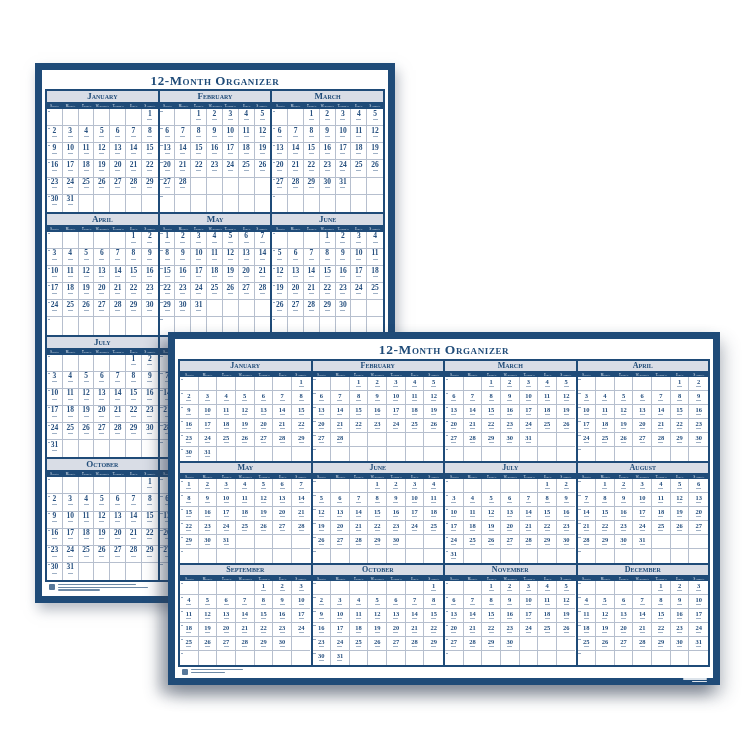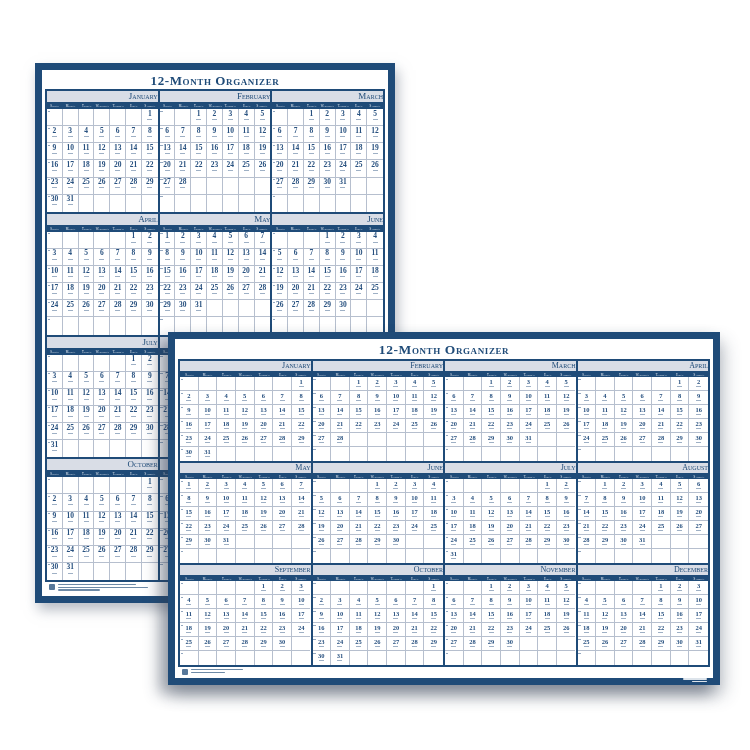--- a/index.html
+++ b/index.html
@@ -47,21 +47,21 @@
     flex:1;display:grid;gap:2px;
     background:var(--navy);border:2px solid var(--navy);
     min-height:0;
   }
   .back .months{grid-template-columns:repeat(3,1fr);grid-template-rows:repeat(4,1fr);}
   .front .months{grid-template-columns:repeat(4,1fr);grid-template-rows:repeat(3,1fr);}
 
   .month{background:#fff;display:flex;flex-direction:column;min-height:0;min-width:0;}
   .m-head{
     background:var(--head-bg);color:var(--navy);
-    font-weight:normal;text-align:right;font-variant:small-caps;
+    font-weight:bold;text-align:center;font-variant:small-caps;
     border-bottom:1px solid var(--navy);
     white-space:nowrap;overflow:hidden;
   }
   .back .m-head{font-size:9px;line-height:11px;}
   .front .m-head{font-size:8px;line-height:10px;}
 
   .m-wdays{display:grid;grid-template-columns:repeat(7,1fr);background:var(--navy);}
   .back .m-wdays{height:6px;}
   .front .m-wdays{height:5px;}
   .wd{overflow:hidden;display:flex;align-items:center;justify-content:center;min-width:0;}

